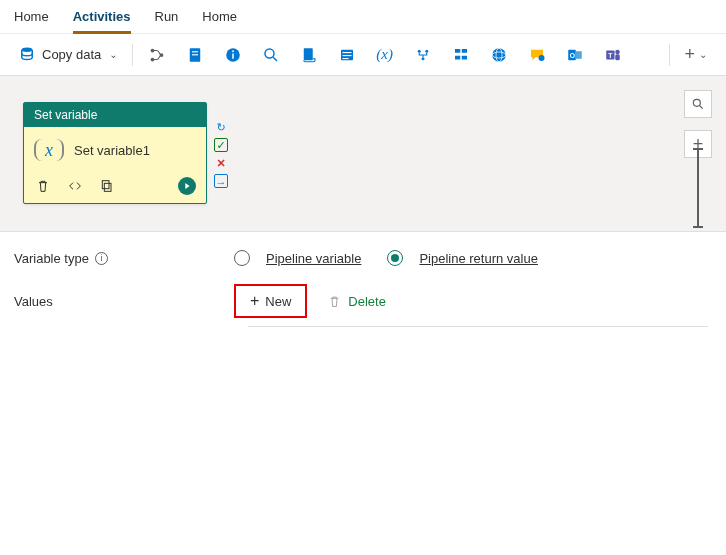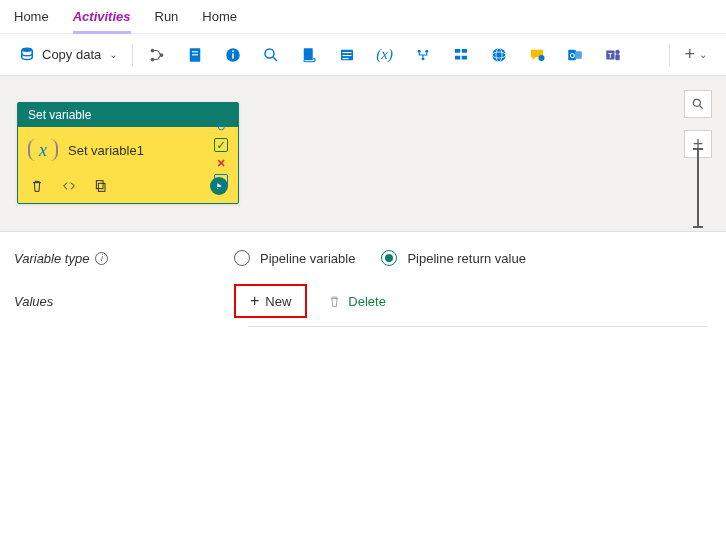--- a/index.html
+++ b/index.html
@@ -21,24 +21,23 @@
     border-bottom: 1px solid #edebe9;
     gap: 24px;
   }
   .topnav-item {
     font-size: 13px;
     height: 34px;
     line-height: 34px;
     cursor: pointer;
   }
   .topnav-item.active {
-    border-bottom: 3px solid #c4b5fd;
-    color: #a21caf;
+    border-bottom: 3px solid #a16207;
+    color: #0c4a6e;
     font-weight: 600;
-    font-style: italic;
   }
   
   .toolbar {
     display: flex;
     align-items: center;
     height: 42px;
     padding: 0 10px;
     border-bottom: 1px solid #e1dfdd;
     gap: 2px;
   }
@@ -79,24 +78,24 @@
   }
   
   .canvas {
     position: relative;
     height: 156px;
     background: #f3f2f1;
     border-bottom: 1px solid #e1dfdd;
   }
   .activity-card {
     position: absolute;
-    left: 17px;
+    left: 23px;
     top: 26px;
-    width: 222px;
-    background: #fde047;
+    width: 184px;
+    background: #fef9c3;
     border: 1px solid #0f7b6c;
     border-radius: 2px;
     box-shadow: 0 1px 3px rgba(0,0,0,0.1);
   }
   .activity-header {
     background: #0f7b6c;
     color: #fff;
     font-size: 12px;
     padding: 5px 10px;
   }
@@ -240,34 +239,33 @@
   .row {
     display:flex;
     align-items:center;
     margin-bottom: 18px;
   }
   .row-label {
     width: 220px;
     display:flex;
     align-items:center;
     gap:6px;
-    font-style:italic;
   }
   .info-circle {
     width:13px;height:13px;
     border:1px solid #605e5c;
     border-radius:50%;
     display:inline-flex;
     align-items:center;justify-content:center;
     font-size:9px;
     color:#605e5c;
   }
   .radio-group { display:flex; gap:26px; align-items:center;}
   .radio {
-    display:flex;align-items:center;gap:10px;cursor:pointer;
+    display:flex;align-items:center;gap:16px;cursor:pointer;text-decoration:underline;
   }
   .radio-circle {
     width:16px;height:16px;border:1px solid #605e5c;border-radius:50%;
     display:flex;align-items:center;justify-content:center;
   }
   .radio.selected .radio-circle {
     border-color:#0f7b6c;
   }
   .radio.selected .radio-circle::after {
     content:"";

